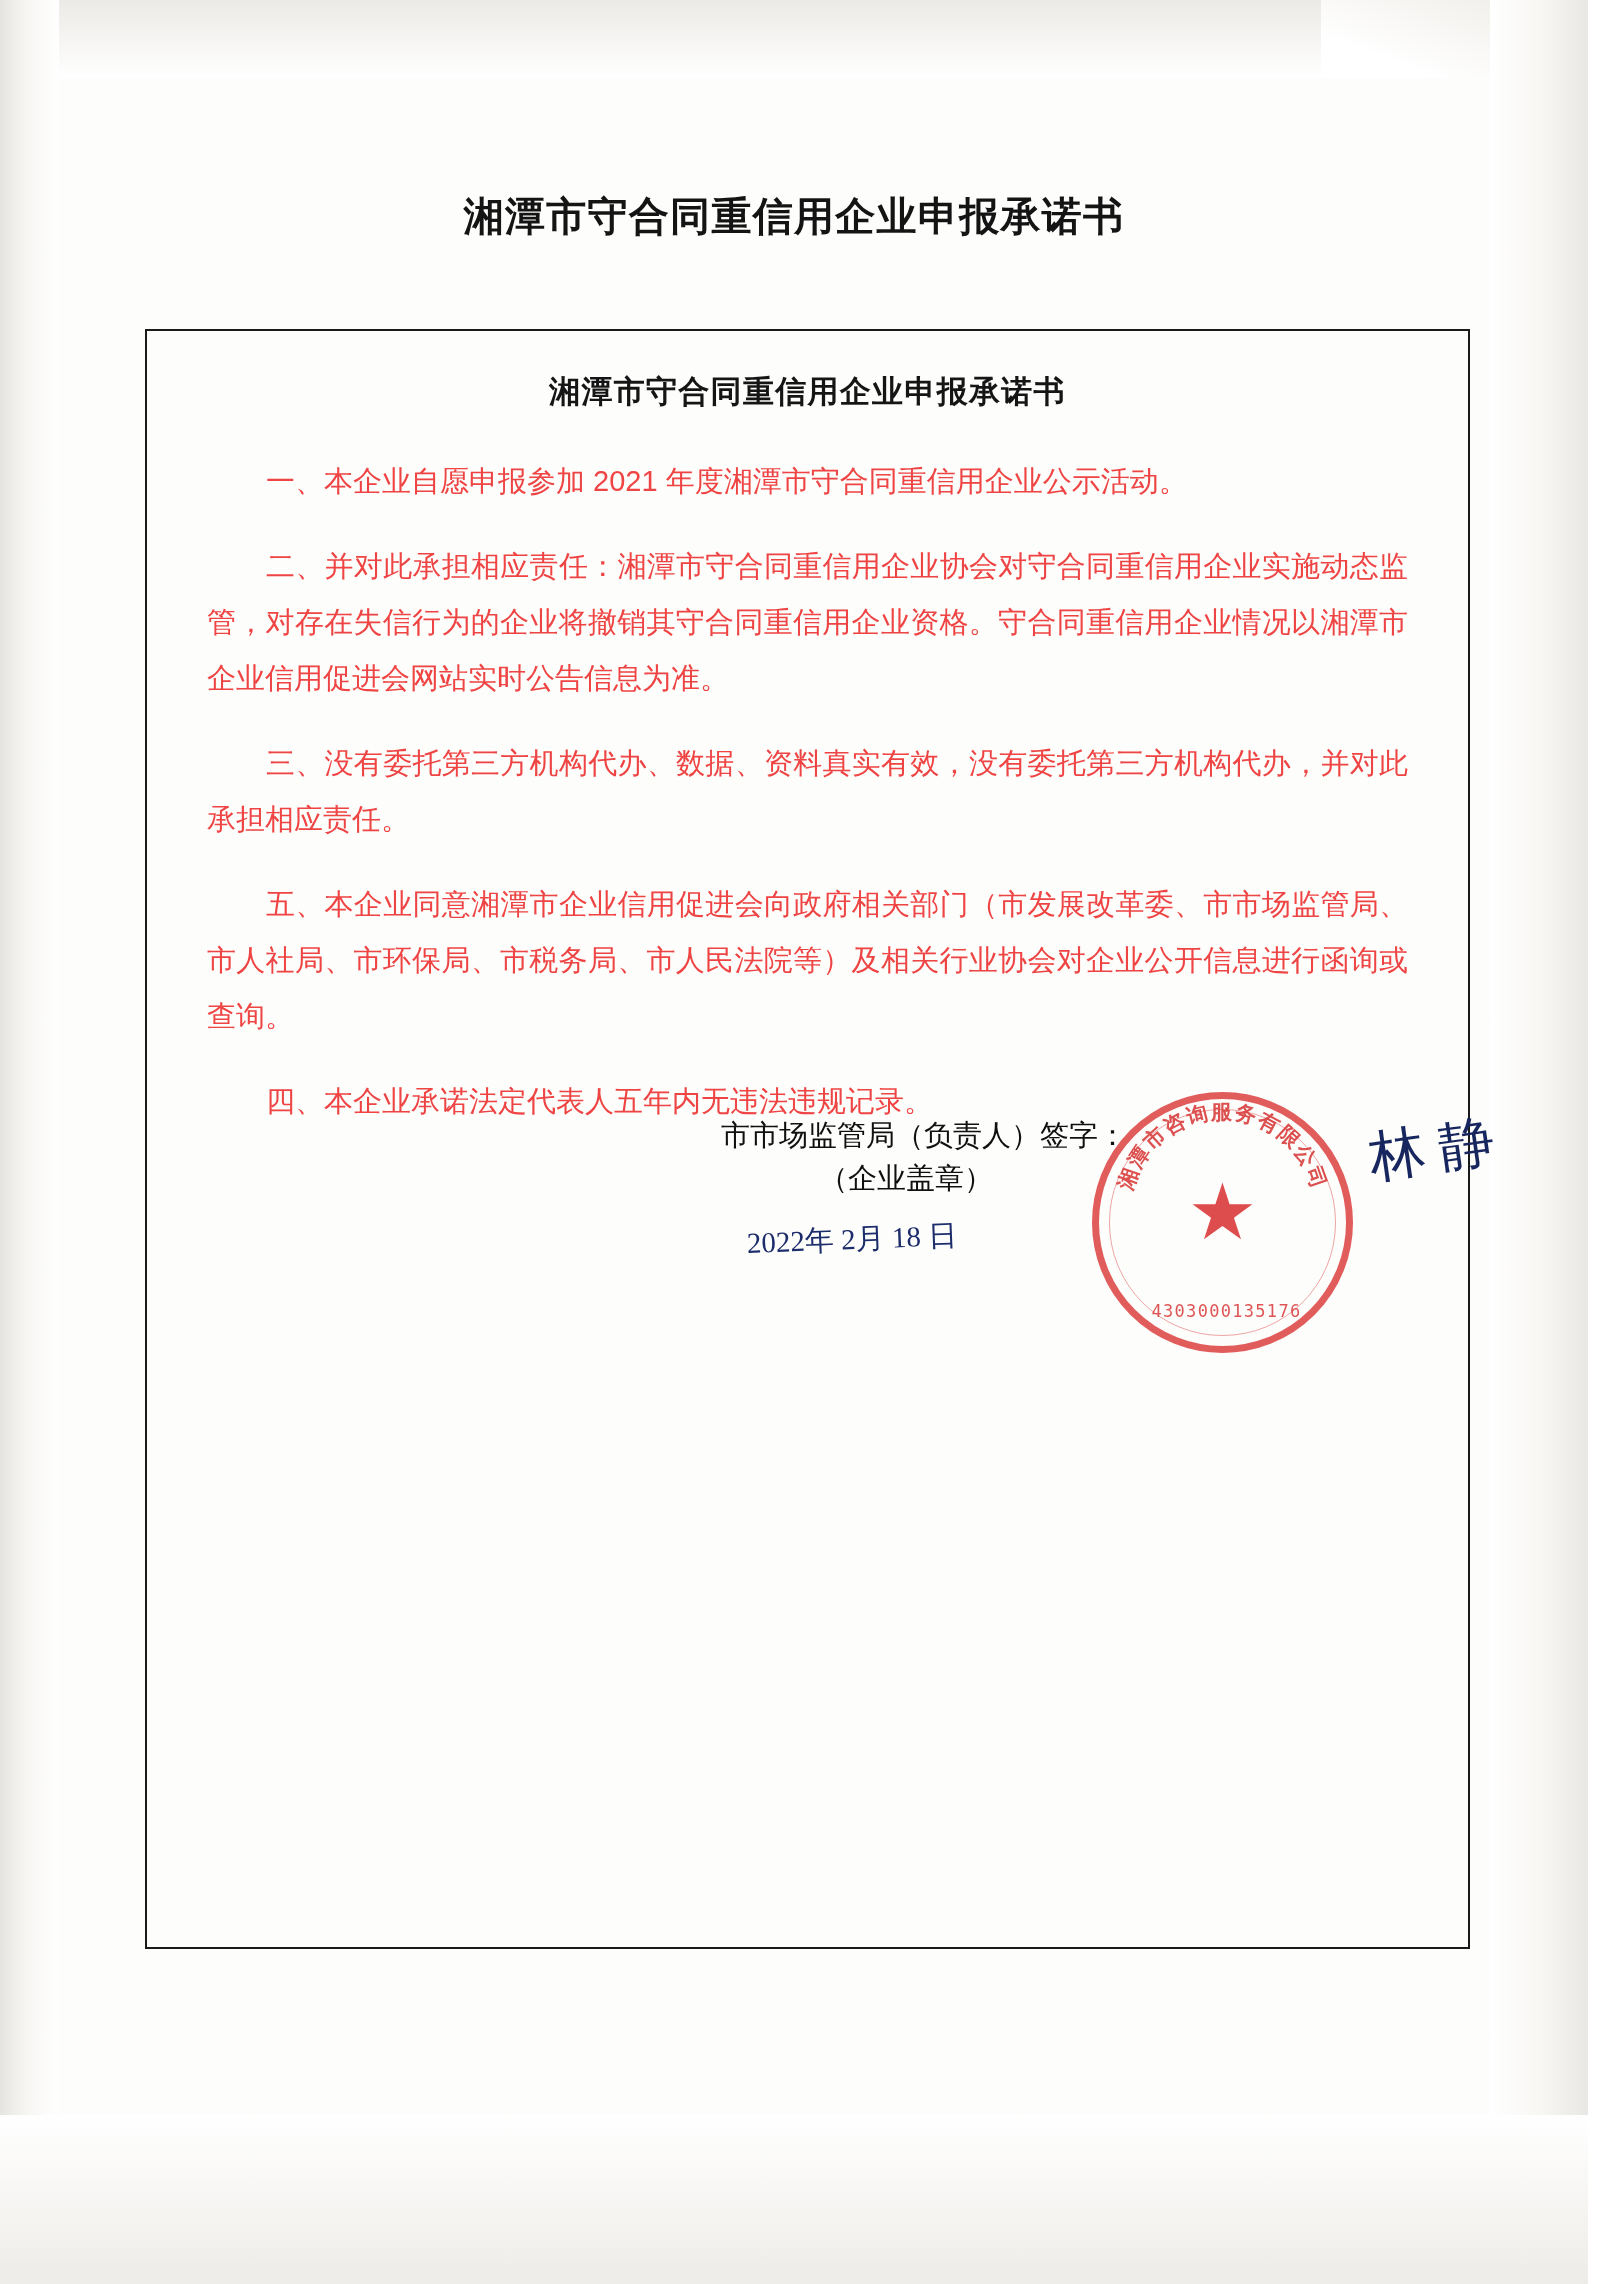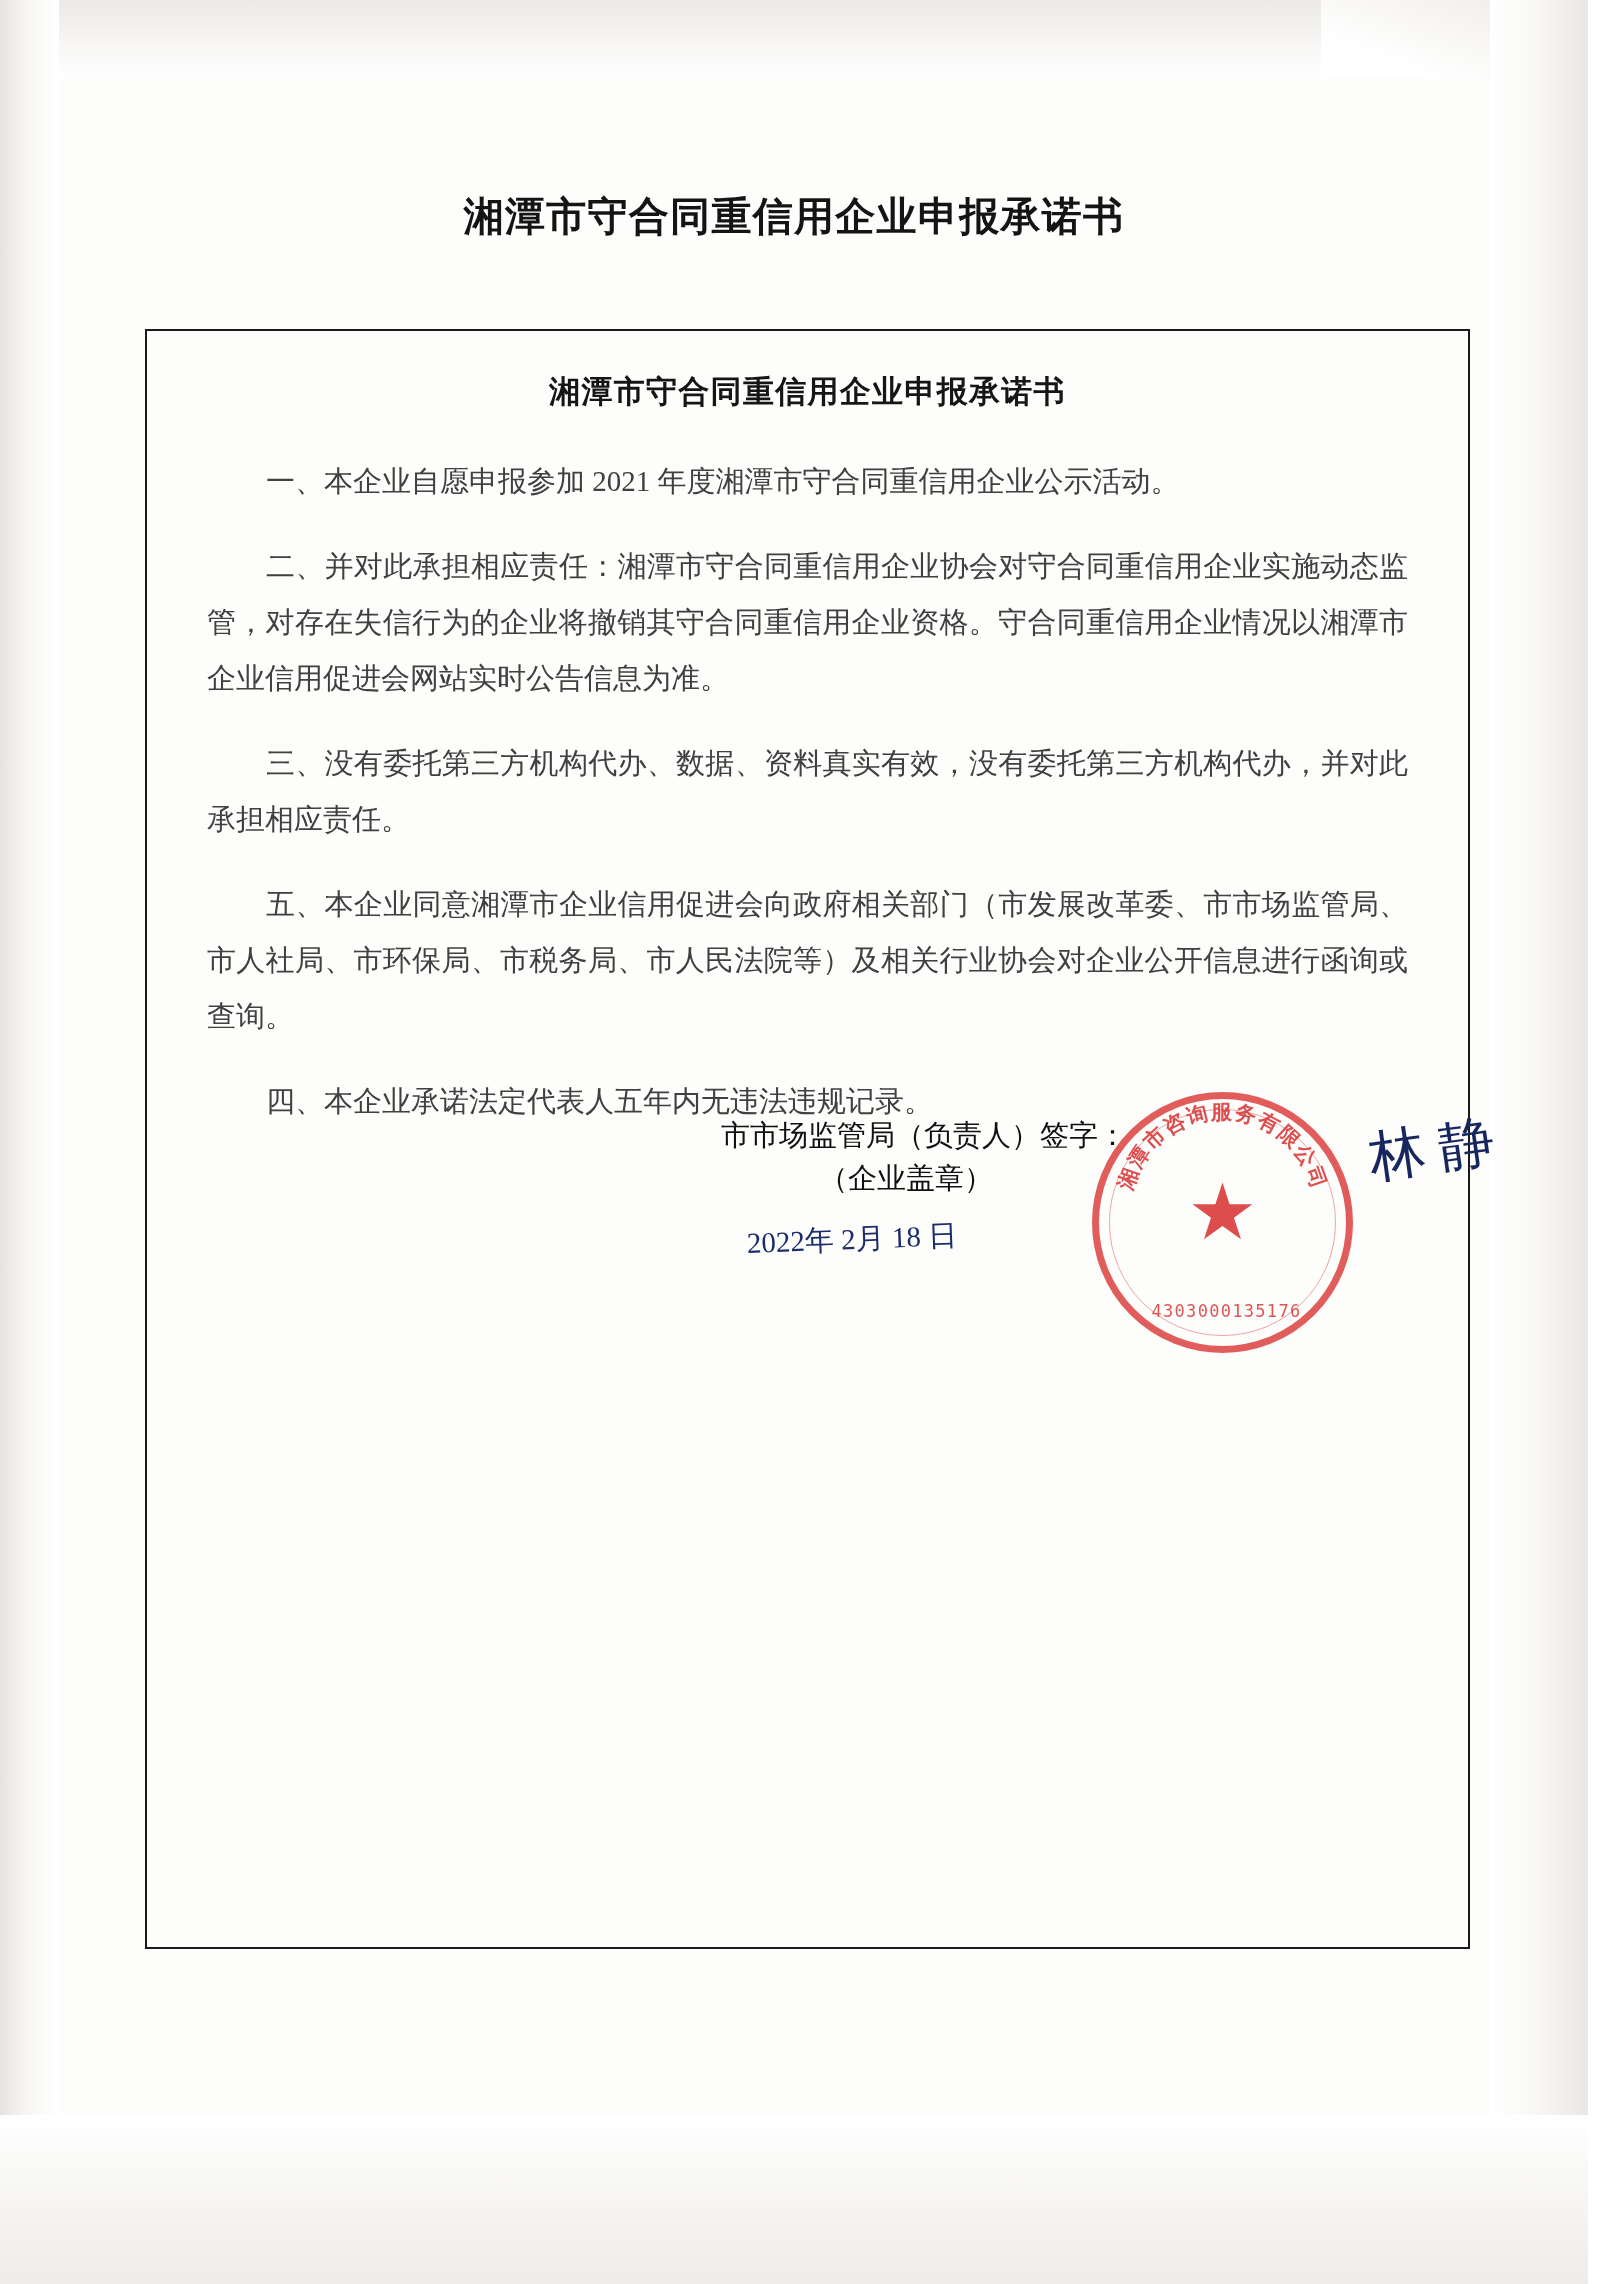--- a/index.html
+++ b/index.html
@@ -83,24 +83,24 @@
     font-family: "DejaVu Sans", "Liberation Sans", sans-serif;
     font-weight: bold;
     font-size: 31px;
     letter-spacing: 1.3px;
     color: #151515;
   }
 
   .body-text {
     margin: 0 60px;
     margin-top: 40px;
-    font-family: Liberation Serif, serif;
+    font-family: Liberation Sans, sans-serif;
     font-size: 29px;
     line-height: 56px;
-    color: #404040;
+    color: #ef4444;
     text-align: justify;
   }
   .para {
     text-indent: 59px;
     margin-bottom: 2.6px;
   }
 
   .sign-block {
     position: absolute;
     left: 574px;

